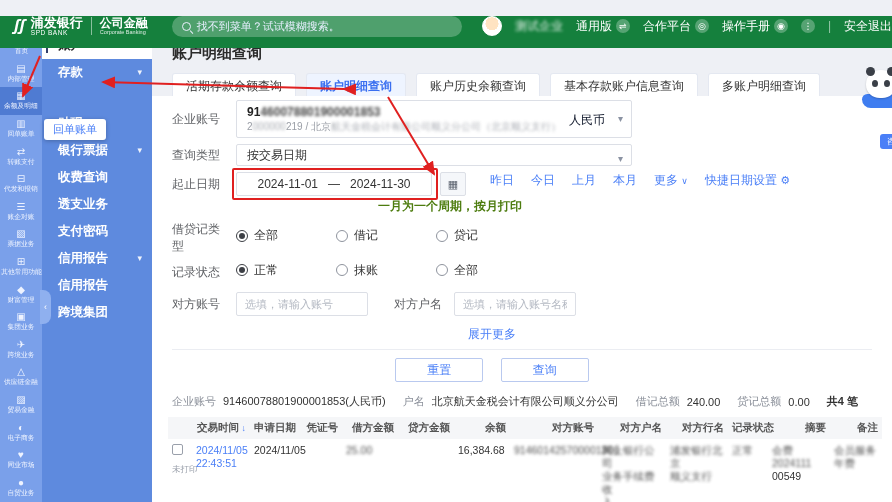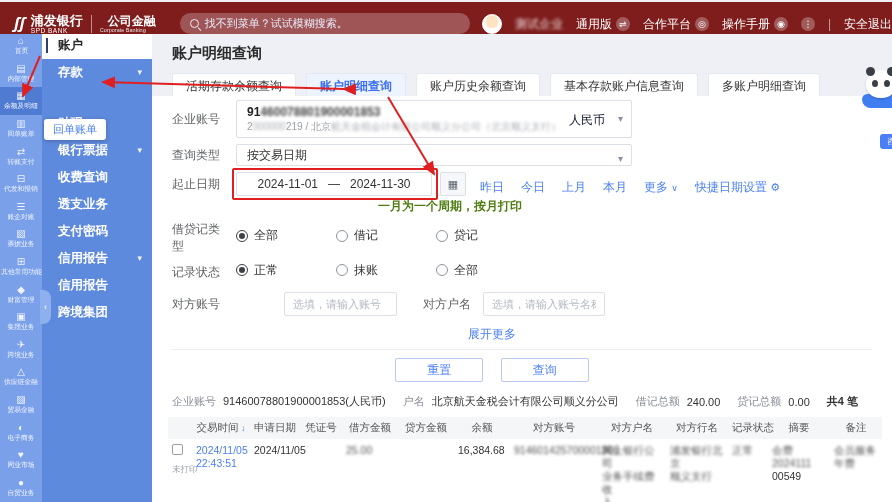--- a/index.html
+++ b/index.html
@@ -3,28 +3,28 @@
 <meta charset="utf-8">
 <style>
   * { box-sizing: border-box; margin: 0; padding: 0; }
   html,body { width:892px; height:502px; overflow:hidden; }
   body { font-family:"Liberation Sans","DejaVu Sans",sans-serif; font-size:12px; color:#333;
          background:#eef0f5; position:relative; }
 
   .blur { filter: blur(1.6px); opacity:.85; }
 
   
-  .hdr { position:absolute; left:0; top:2px; width:892px; height:32px; background:#7f1d1d;
-         display:flex; align-items:flex-end; color:#fff; z-index:30; }
+  .hdr { position:absolute; left:0; top:16px; width:892px; height:32px; background:#15803d;
+         display:flex; align-items:flex-start; color:#fff; z-index:30; }
   .logo { display:flex; align-items:center; margin-left:14px; white-space:nowrap; }
   .logo-mark { font-size:17px; font-weight:bold; margin-right:6px; font-style:italic; }
   .logo-cn { font-weight:bold; font-size:13px; line-height:12px; }
   .logo-en { font-size:6.5px; letter-spacing:.5px; }
   .logo-div { width:1px; height:18px; background:rgba(255,255,255,.5); margin:0 8px; }
-  .prod-cn { font-size:12px; font-weight:bold; line-height:12px;margin-left:8px; }
+  .prod-cn { font-size:12px; font-weight:bold; line-height:12px; }
   .prod-en { font-size:5.5px; opacity:.85; }
   .search { margin-left:24px; width:290px; height:21px; background:rgba(255,255,255,.25);
             border-radius:11px; display:flex; align-items:center; padding:8px 10px; cursor:text; }
   .mag { width:9px; height:9px; border:1.4px solid #eaf0fd; border-radius:50%; position:relative; flex:0 0 auto;}
   .mag::after { content:""; position:absolute; width:1.4px; height:4px; background:#eaf0fd;
                 left:8px; top:7px; transform:rotate(-45deg); }
   .search-txt { margin-left:6px; font-size:11px; color:#e8efff; white-space:nowrap; }
   .hdr-right { margin-left:auto; display:flex; align-items:center; gap:13px; padding-right:0; white-space:nowrap; }
   .avatar { width:20px; height:20px; border-radius:50%; background:radial-gradient(circle at 50% 38%,#ffe3c2 0 45%,#fff 46% 100%); border:1px solid #fff; flex:0 0 auto;}
   .uname { font-size:12px; color:#fff; }
@@ -70,28 +70,28 @@
   .acct-box { width:396px; height:38px; border:1px solid #dcdfe6; border-radius:2px; padding:3px 26px 3px 10px;
               position:relative; cursor:pointer; }
   .acct-l1 { font-size:12px; font-weight:bold; color:#222; line-height:16px; }
   .acct-l2 { font-size:10px; color:#9a9ea6; line-height:14px; }
   .acct-cur { position:absolute; right:26px; top:11px; font-size:12px; color:#0f172a; }
   .box-chev { position:absolute; right:8px; top:12px; color:#8b93a3; font-size:10px; }
   .sel-box { width:396px; height:22px; border:1px solid #dcdfe6; border-radius:2px; padding:0 26px 0 10px;
              line-height:20px; font-size:12px; color:#333; position:relative; cursor:pointer; }
   .sel-box .box-chev { top:4px; }
 
-  .date-wrap { position:relative; display:flex; align-items:flex-end; }
+  .date-wrap { position:relative; display:flex; align-items:flex-start; }
   .date-box { width:196px; height:24px; border:1px solid #dcdfe6; border-radius:2px; display:flex;
               align-items:center; justify-content:center; gap:10px; font-size:12px; color:#333; cursor:pointer; }
   .red-rect { position:absolute; left:-4px; top:-4px; width:206px; height:32px; border:2px solid #e02020;
               border-radius:2px; pointer-events:none; }
   .cal-btn { width:26px; height:24px; margin-left:8px; background:#f5f7fa; border:1px solid #dcdfe6;
              border-radius:2px; text-align:center; line-height:22px; font-size:11px; color:#5d6470; cursor:pointer; }
-  .dlinks { display:flex; align-items:center; gap:17px; margin-left:14px; font-size:12px; color:#4a7ff7; }
+  .dlinks { display:flex; align-items:center; gap:17px; margin-left:24px; font-size:12px; color:#4a7ff7; }
   .dlink { cursor:pointer; white-space:nowrap; }
   .dlink .chev { font-size:9px; }
   .gear { font-size:11px; }
 
   .red-note { color:#4d7c0f; font-weight:bold; font-size:12px; margin:2px 0 6px 206px; }
 
   .radio-row { display:flex; align-items:center; gap:0; height:20px; margin-bottom:5px; }
   .radio-opt { display:flex; align-items:center; width:100px; cursor:pointer; font-size:12px; color:#333; }
   .dot { width:12px; height:12px; border:1px solid #8f949e; border-radius:50%; margin-right:6px; position:relative; }
   .dot.on { border-color:#3c3f45; }
@@ -108,21 +108,21 @@
   .btn { display:inline-block; width:88px; height:24px; line-height:22px; border:1px solid #b9c9ef; background:#fff;
          color:#4a7ff7; font-size:12px; border-radius:2px; margin:0 7px; text-align:center; cursor:pointer; }
 
   .summary { display:flex; align-items:center; gap:7px; font-size:11px; margin:12px 0 8px; white-space:nowrap; }
   .sum-lab { color:#8a8f99; }
   .sum-val { color:#333; margin-right:10px; }
   .sum-count { font-weight:bold; }
 
   
   .tbl { width:714px; margin-left:-4px; border-collapse:collapse; table-layout:fixed; font-size:10.5px; }
-  .tbl th { background:#f5f6f8; color:#555; font-weight:normal; height:22px; text-align:center; padding:0 4px; white-space:nowrap; }
+  .tbl th { background:#f5f6f8; color:#555; font-weight:bold; height:22px; text-align:right; padding:0 4px; white-space:nowrap; }
   .tbl td { vertical-align:top; padding:5px 4px; height:40px; border-bottom:1px solid #f2f3f5; color:#333; line-height:13px; }
   .tbl tbody tr:nth-child(even) { background:#f7f8fa; }
   .cb { width:11px; height:11px; border:1px solid #9aa0ab; border-radius:2px; background:#fff; cursor:pointer; }
   .pstat { font-size:8.5px; color:#9aa0ab; margin-top:8px; white-space:nowrap; }
   .cell-link div { color:#4a7ff7; cursor:pointer; }
   .sort { color:#4a7ff7; font-size:9px; }
 
   
   .overlay { position:absolute; inset:0; width:892px; height:502px; z-index:40; pointer-events:none; }
   .mascot { position:absolute; right:-12px; top:70px; width:48px; z-index:35; }
@@ -350,21 +350,21 @@
           </span>
           <span class="radio-opt">
             <span class="dot"></span>
             <span>全部</span>
           </span>
         </div>
     </div>
 
     <div class="frow" style="margin-bottom:9px;">
       <span class="flabel">对方账号</span>
-      <input class="inp" style="width: 113px; margin-left: 48px;" placeholder="选填，请输入账号">
+      <input class="inp" style="width: 132px;" placeholder="选填，请输入账号">
       <span class="cp-label">对方户名</span>
       <input class="inp" style="width: 122px;" placeholder="选填，请输入账号名称">
     </div>
 
     <div class="expand">展开更多</div>
     <div class="form-div"></div>
     <div class="btn-row">
       <span class="btn">重置</span>
       <span class="btn">查询</span>
     </div>

